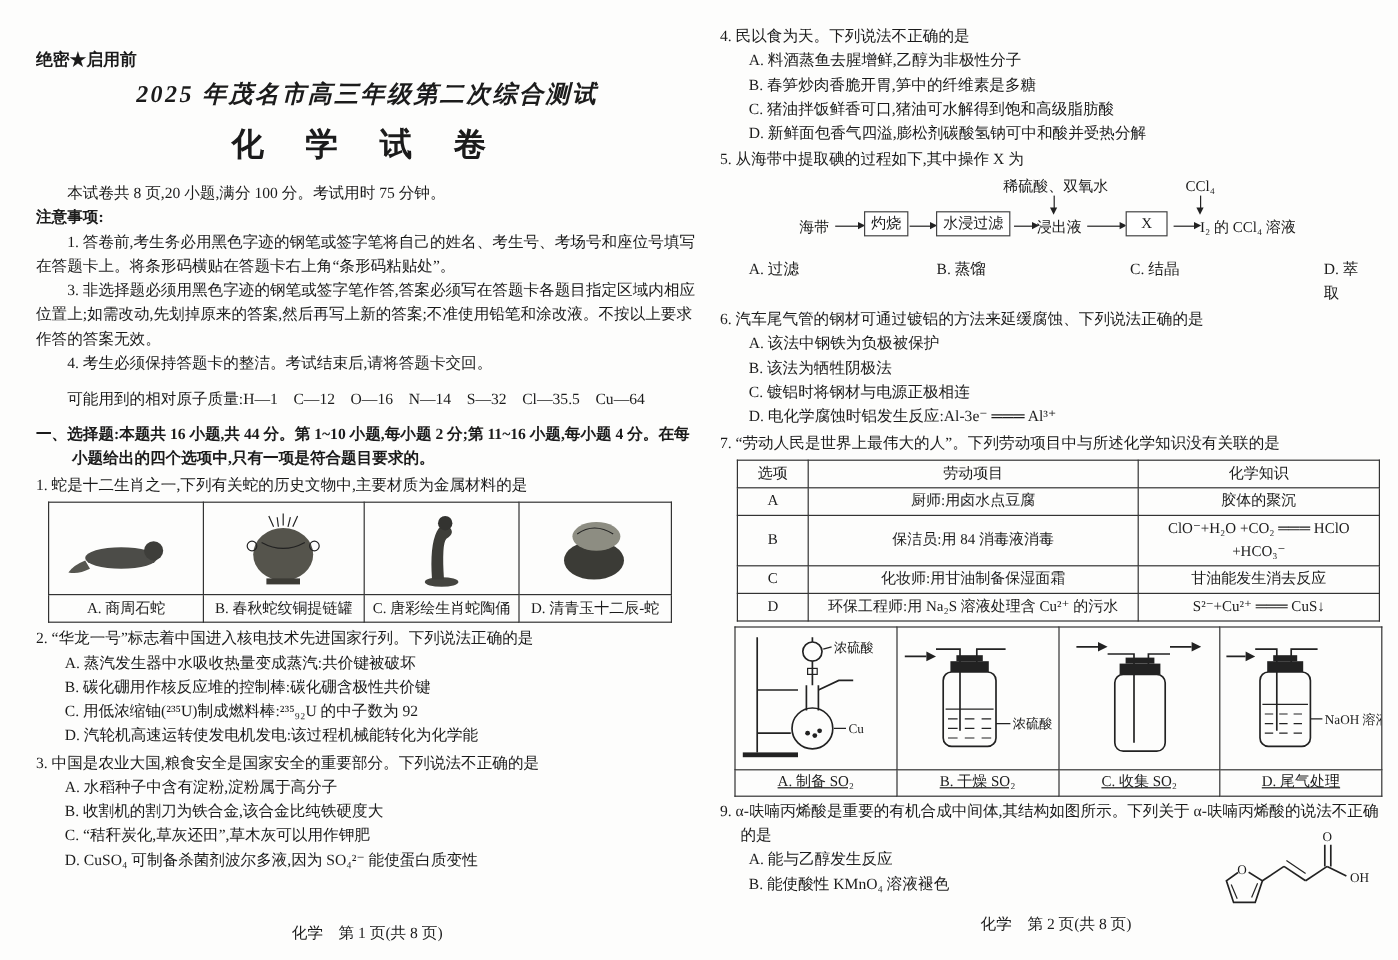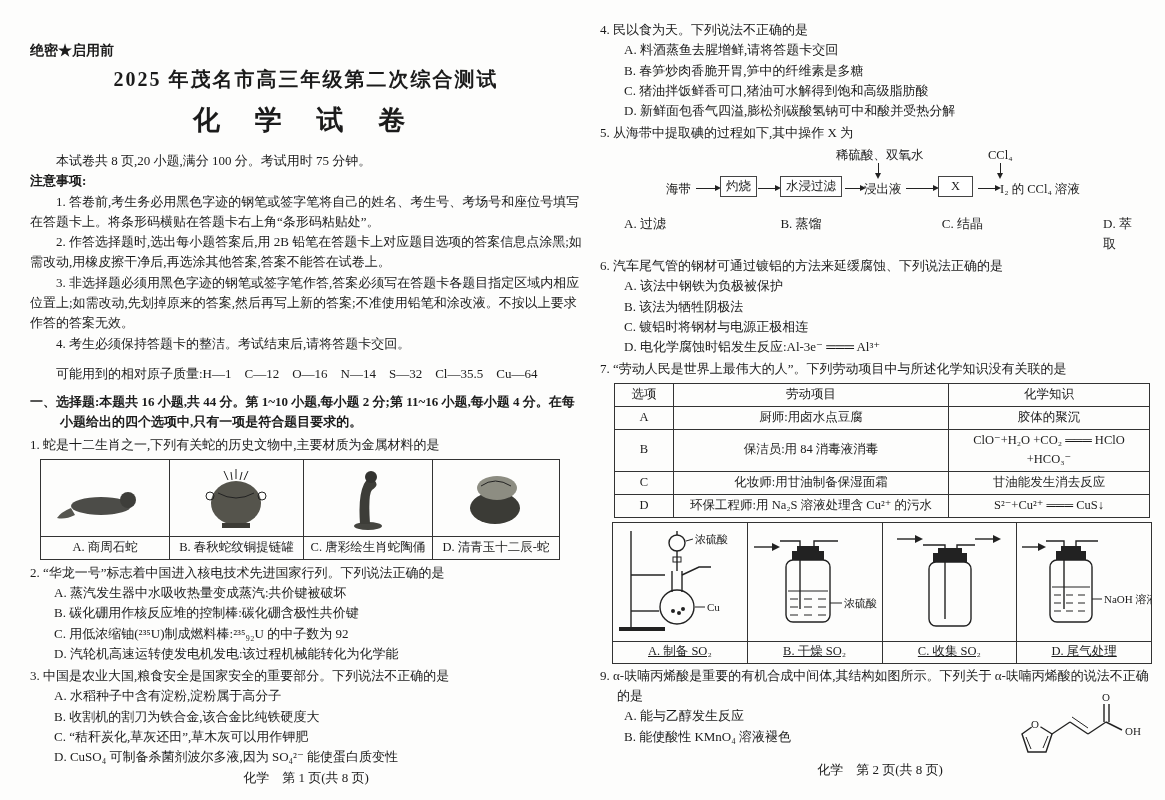--- a/index.html
+++ b/index.html
@@ -6,21 +6,21 @@
   body{
     width:1165px;height:800px;position:relative;overflow:hidden;
     background:#fdfdfc;color:#1b1b1b;
     font-family:"Liberation Serif","DejaVu Serif",serif;
     font-size:13px;line-height:1.56;
   }
   .col{position:absolute;overflow:hidden;}
   #col-left{left:30px;top:28px;width:552px;height:750px;margin-top:12px;}
   #col-right{left:600px;top:18px;width:560px;height:768px;}
   .classif{font-size:14px;font-weight:bold;margin-bottom:2px;}
-  .extitle{text-align:center;font-size:20px;font-weight:bold;letter-spacing:2px;margin:2px 0 2px 0;}
+  .extitle{text-align:center;font-size:20px;font-weight:bold;letter-spacing:2px;margin:2px 0 2px 0;font-style:italic;}
   .subject{text-align:center;font-size:27px;font-weight:bold;letter-spacing:14px;margin:4px 0 10px 0;}
   .indent{text-indent:26px;}
   .bold{font-weight:bold;}
   p.note{margin:0;text-indent:26px;}
   .atommass{margin:10px 0 8px 0;}
   .sect{font-weight:bold;padding-left:30px;text-indent:-30px;margin-bottom:2px;}
   .stem{padding-left:17px;text-indent:-17px;margin-top:2px;}
   .opt{margin-left:24px;}
   .footer{position:absolute;bottom:2px;left:0;width:100%;text-align:center;font-size:13px;}
   #col-right .footer{bottom:6px;}
@@ -62,21 +62,20 @@
 </head>
 <body>
 
 <div class="col" id="col-left">
   <div class="classif">绝密★启用前</div>
   <div class="extitle">2025 年茂名市高三年级第二次综合测试</div>
   <div class="subject">化 学 试 卷</div>
   <div class="indent">本试卷共 8 页,20 小题,满分 100 分。考试用时 75 分钟。</div>
   <div class="bold">注意事项:</div>
   <p class="note">1. 答卷前,考生务必用黑色字迹的钢笔或签字笔将自己的姓名、考生号、考场号和座位号填写在答题卡上。将条形码横贴在答题卡右上角“条形码粘贴处”。</p>
-  <p class="note">2. 作答选择题时,选出每小题答案后,用 2B 铅笔在答题卡上对应题目选项的答案信息点涂黑;如需改动,用橡皮擦干净后,再选涂其他答案,答案不能答在试卷上。</p>
   <p class="note">3. 非选择题必须用黑色字迹的钢笔或签字笔作答,答案必须写在答题卡各题目指定区域内相应位置上;如需改动,先划掉原来的答案,然后再写上新的答案;不准使用铅笔和涂改液。不按以上要求作答的答案无效。</p>
   <p class="note">4. 考生必须保持答题卡的整洁。考试结束后,请将答题卡交回。</p>
   <div class="indent atommass">可能用到的相对原子质量:H—1　C—12　O—16　N—14　S—32　Cl—35.5　Cu—64</div>
   <div class="sect">一、选择题:本题共 16 小题,共 44 分。第 1~10 小题,每小题 2 分;第 11~16 小题,每小题 4 分。在每小题给出的四个选项中,只有一项是符合题目要求的。</div>
 
   <div class="stem">1. 蛇是十二生肖之一,下列有关蛇的历史文物中,主要材质为金属材料的是</div>
   <table class="qtable">
     <tbody>
         <tr>
       <td style="width:25%">
@@ -138,21 +137,21 @@
   <div class="opt">A. 水稻种子中含有淀粉,淀粉属于高分子</div>
   <div class="opt">B. 收割机的割刀为铁合金,该合金比纯铁硬度大</div>
   <div class="opt">C. “秸秆炭化,草灰还田”,草木灰可以用作钾肥</div>
   <div class="opt">D. CuSO₄ 可制备杀菌剂波尔多液,因为 SO₄²⁻ 能使蛋白质变性</div>
 
   <div class="footer">化学　第 1 页(共 8 页)</div>
 </div>
 
 <div class="col" id="col-right">
   <div class="stem">4. 民以食为天。下列说法不正确的是</div>
-  <div class="opt">A. 料酒蒸鱼去腥增鲜,请将答题卡交回</div>
+  <div class="opt">A. 料酒蒸鱼去腥增鲜,乙醇为非极性分子</div>
   <div class="opt">B. 春笋炒肉香脆开胃,笋中的纤维素是多糖</div>
   <div class="opt">C. 猪油拌饭鲜香可口,猪油可水解得到饱和高级脂肪酸</div>
   <div class="opt">D. 新鲜面包香气四溢,膨松剂碳酸氢钠可中和酸并受热分解</div>
 
   <div class="stem">5. 从海带中提取碘的过程如下,其中操作 X 为</div>
   <div class="flow">
     <span class="reag" style="left:236px;">稀硫酸、双氧水</span>
     <span class="varrow" style="left:278px;top:17px;"></span>
     <span class="reag" style="left:388px;">CCl₄</span>
     <span class="varrow" style="left:400px;top:17px;"></span>

